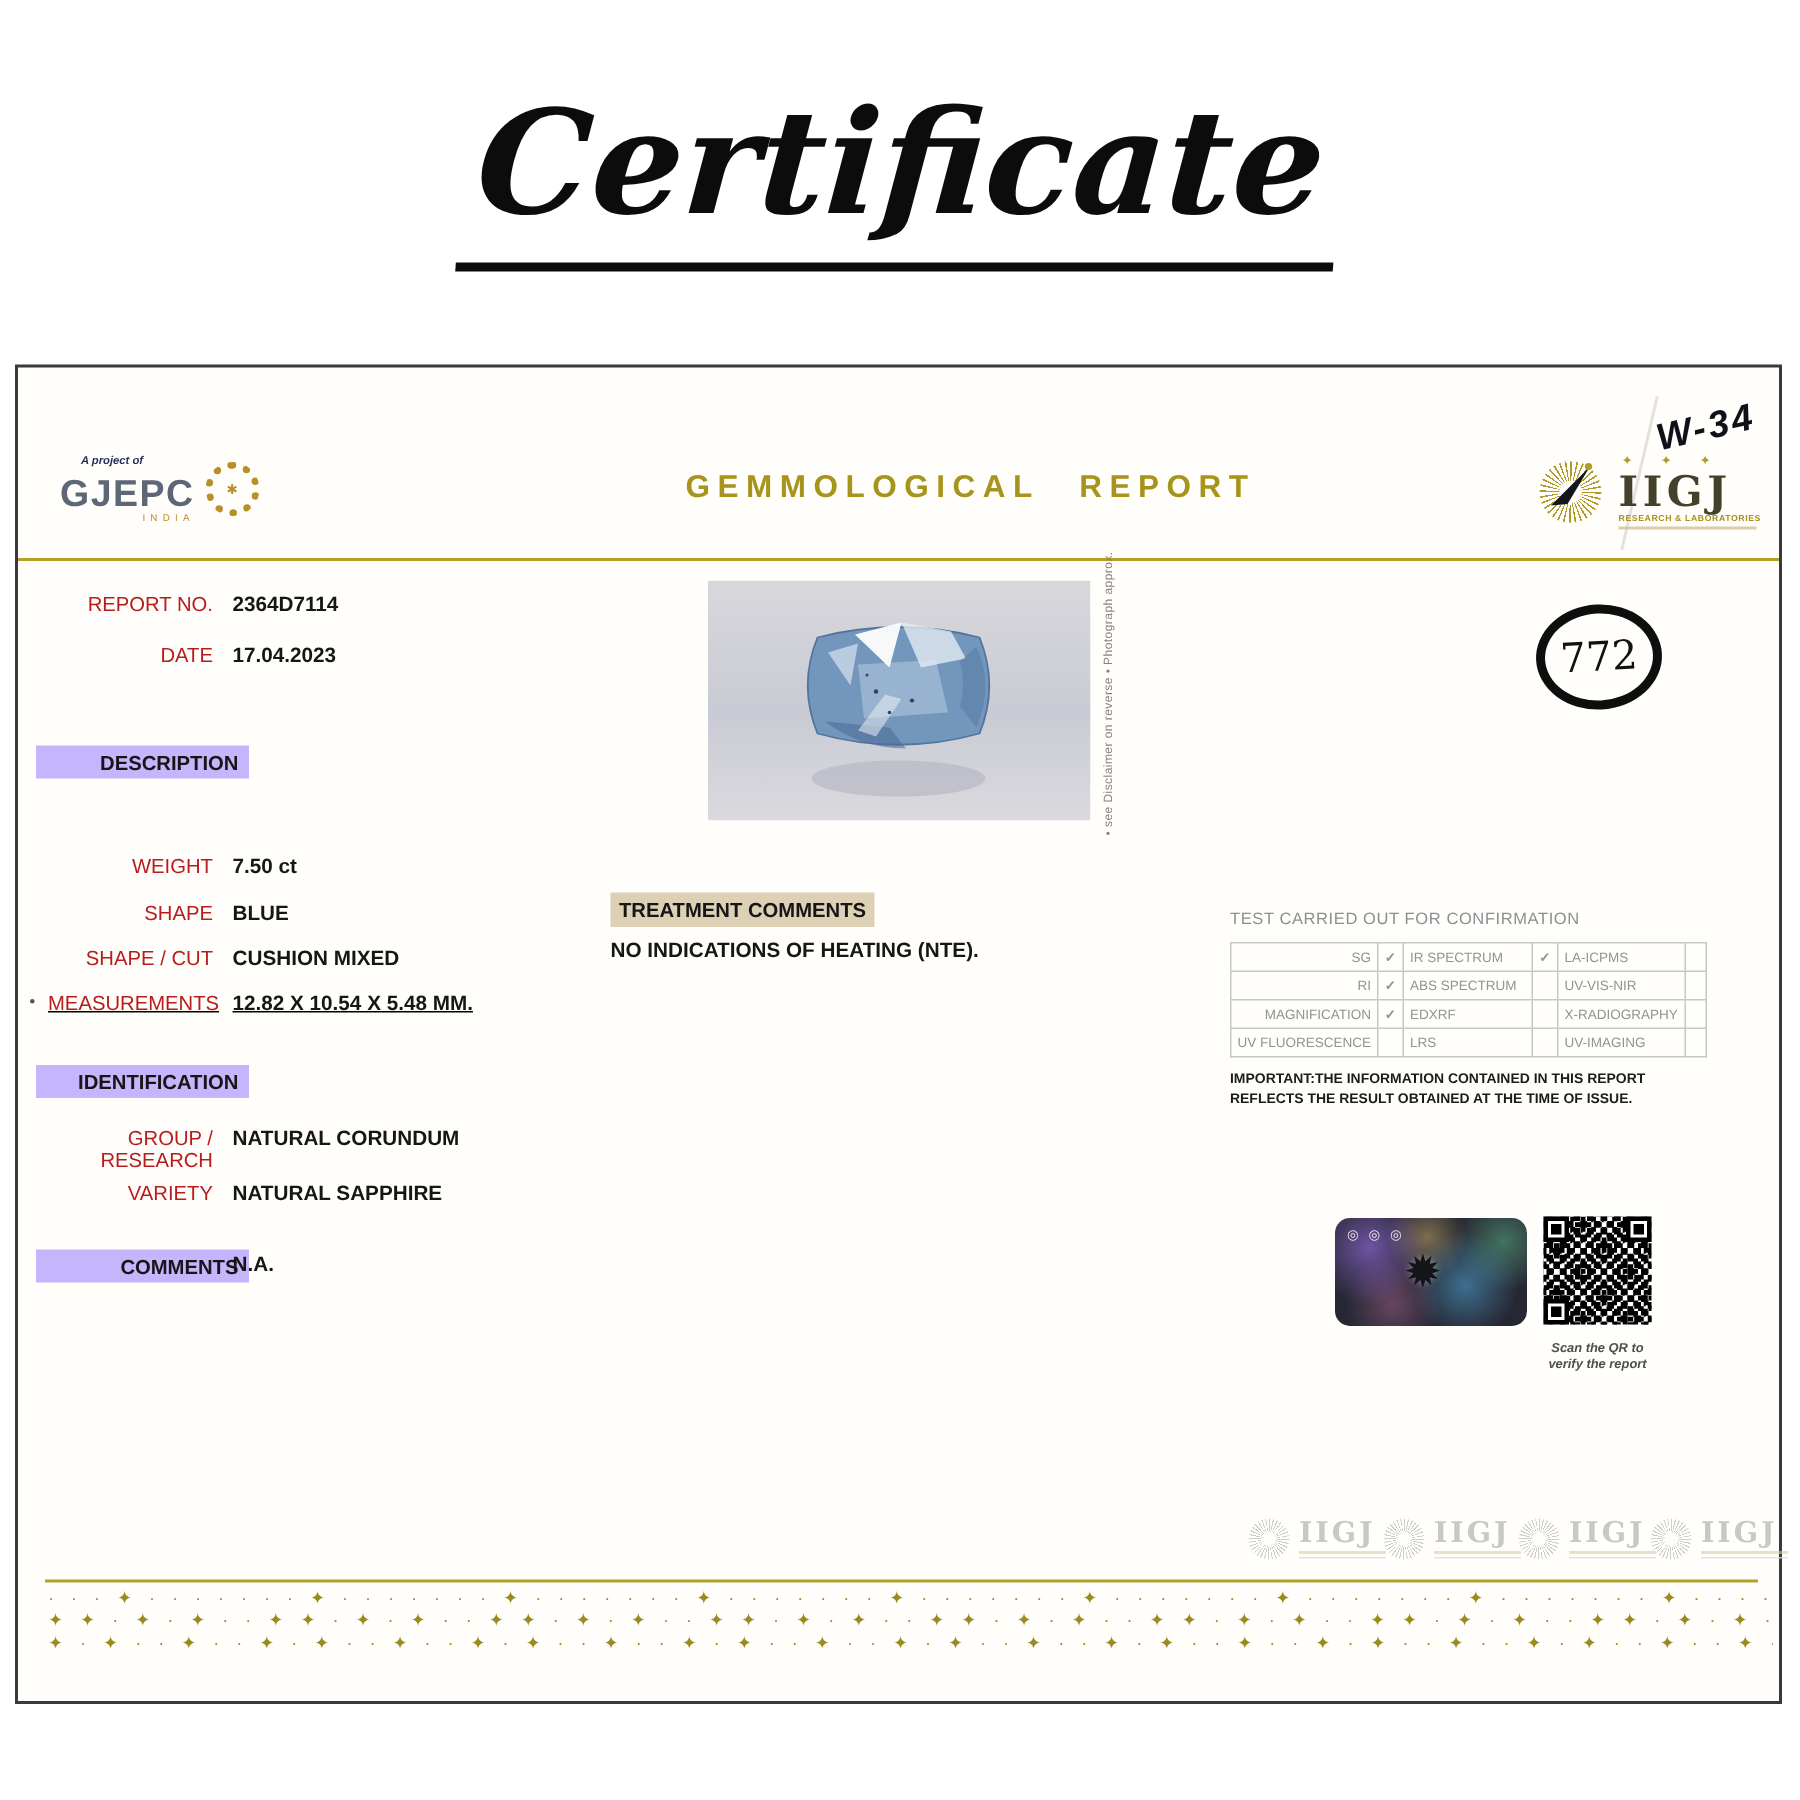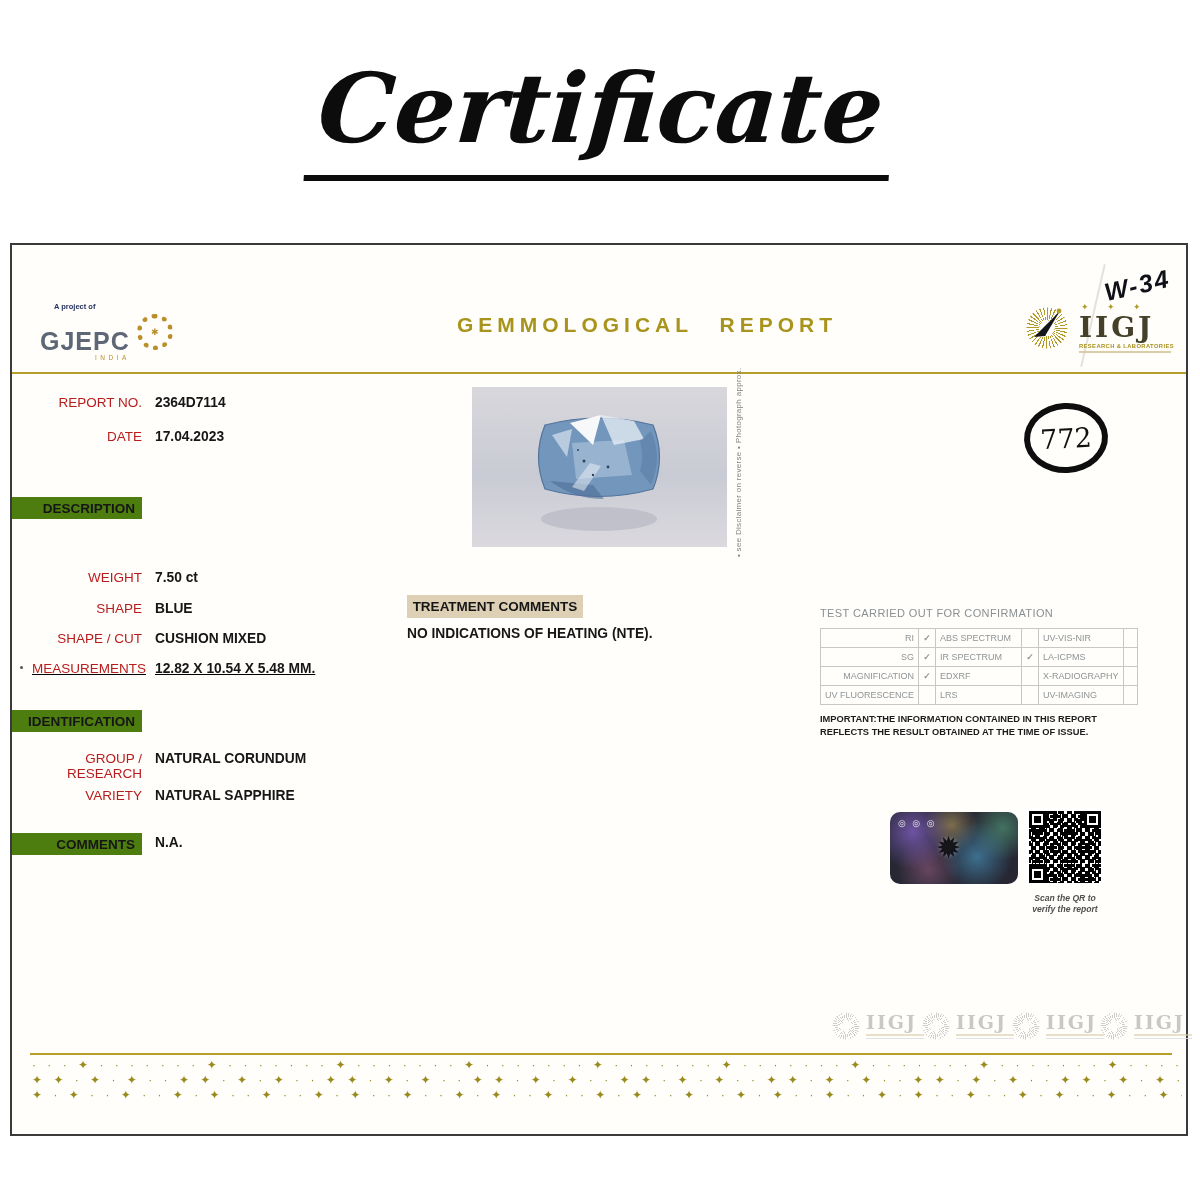--- a/index.html
+++ b/index.html
@@ -12,21 +12,21 @@
     font-style:italic;font-weight:bold;font-size:96px;color:#0c0c0c;
     border-bottom:6px solid #0c0c0c;padding:0 10px 10px 10px;transform:skewX(-4deg);}
 
   
   .page{position:absolute;left:10px;top:243px;width:1178px;height:893px;
         border:2px solid #3a3a3a;background:#fffefb;box-sizing:border-box;}
 
   
   .gjepc{position:absolute;left:28px;top:58px;display:flex;align-items:center;gap:7px;}
   .gjepc-txt{display:flex;flex-direction:column;line-height:1;}
-  .gjepc-proj{font-size:7.5px;font-weight:bold;color:#25325e;margin-left:14px;margin-bottom:18px;}
+  .gjepc-proj{font-size:7.5px;font-weight:bold;font-style:italic;color:#25325e;margin-left:14px;margin-bottom:6px;}
   .gjepc-name{font-size:25px;font-weight:bold;color:#5d6775;letter-spacing:1px;}
   .gjepc-india{font-size:6.5px;color:#b98f2a;letter-spacing:3.5px;align-self:flex-end;margin-top:1px;}
   .gjepc-emblem{width:26px;height:26px;border:5px dotted #b98f2a;border-radius:50%;
     display:flex;align-items:center;justify-content:center;color:#b98f2a;font-size:9px;}
 
   .report-title{position:absolute;left:0;top:68px;width:100%;text-align:center;
     font-size:21px;font-weight:bold;color:#a8941c;letter-spacing:5px;word-spacing:16px;padding-left:48px;}
 
   .burst{border-radius:50%;
     background:repeating-conic-gradient(currentColor 0deg 3.5deg, transparent 3.5deg 11.25deg);
@@ -46,21 +46,21 @@
     font-size:25px;color:#101018;transform:rotate(-13deg);letter-spacing:2px;}
   .crease{position:absolute;left:1080px;top:18px;width:2px;height:105px;background:#d8d6d2;
     transform:rotate(13deg);opacity:.7;}
 
   .gold-rule{position:absolute;left:0;top:127px;width:100%;border-top:2px solid #b5a02a;}
 
   
   .row{position:absolute;left:20px;display:flex;align-items:baseline;}
   .flabel{width:110px;text-align:right;color:#b91c1c;font-size:13.5px;margin-right:13px;}
   .fvalue{font-weight:bold;color:#161616;font-size:13.8px;}
-  .tanbox{position:absolute;left:0;width:130px;height:22px;background:#4d7c0f;
+  .tanbox{position:absolute;left:12px;width:142px;height:22px;background:#c4b5fd;
     display:flex;align-items:center;justify-content:flex-end;padding-right:7px;box-sizing:border-box;
     font-size:13.5px;font-weight:bold;color:#161616;}
   .dot-artifact{position:absolute;left:8px;top:421px;width:3px;height:3px;border-radius:50%;background:#555;}
 
   
   .photo{position:absolute;left:460px;top:142px;width:255px;height:160px;}
   .vert-note{position:absolute;left:722px;top:140px;height:172px;writing-mode:vertical-rl;
     transform:rotate(180deg);font-size:8px;color:#85837e;letter-spacing:.3px;white-space:nowrap;}
 
   
@@ -249,33 +249,33 @@
     <colgroup>
         <col style="width:84px">
         <col style="width:17px">
         <col style="width:86px">
         <col style="width:17px">
         <col style="width:74px">
         <col style="width:14px">
       </colgroup>
     <tbody>
         <tr>
-      <td class="td-ra">RI</td>
-      <td class="td-chk">✓</td>
-      <td>ABS SPECTRUM</td>
-      <td class="td-chk"></td>
-      <td>UV-VIS-NIR</td>
-      <td class="td-chk"></td>
-    </tr>
-    <tr>
       <td class="td-ra">SG</td>
       <td class="td-chk">✓</td>
       <td>IR SPECTRUM</td>
       <td class="td-chk">✓</td>
       <td>LA-ICPMS</td>
+      <td class="td-chk"></td>
+    </tr>
+    <tr>
+      <td class="td-ra">RI</td>
+      <td class="td-chk">✓</td>
+      <td>ABS SPECTRUM</td>
+      <td class="td-chk"></td>
+      <td>UV-VIS-NIR</td>
       <td class="td-chk"></td>
     </tr>
     <tr>
       <td class="td-ra">MAGNIFICATION</td>
       <td class="td-chk">✓</td>
       <td>EDXRF</td>
       <td class="td-chk"></td>
       <td>X-RADIOGRAPHY</td>
       <td class="td-chk"></td>
     </tr>

